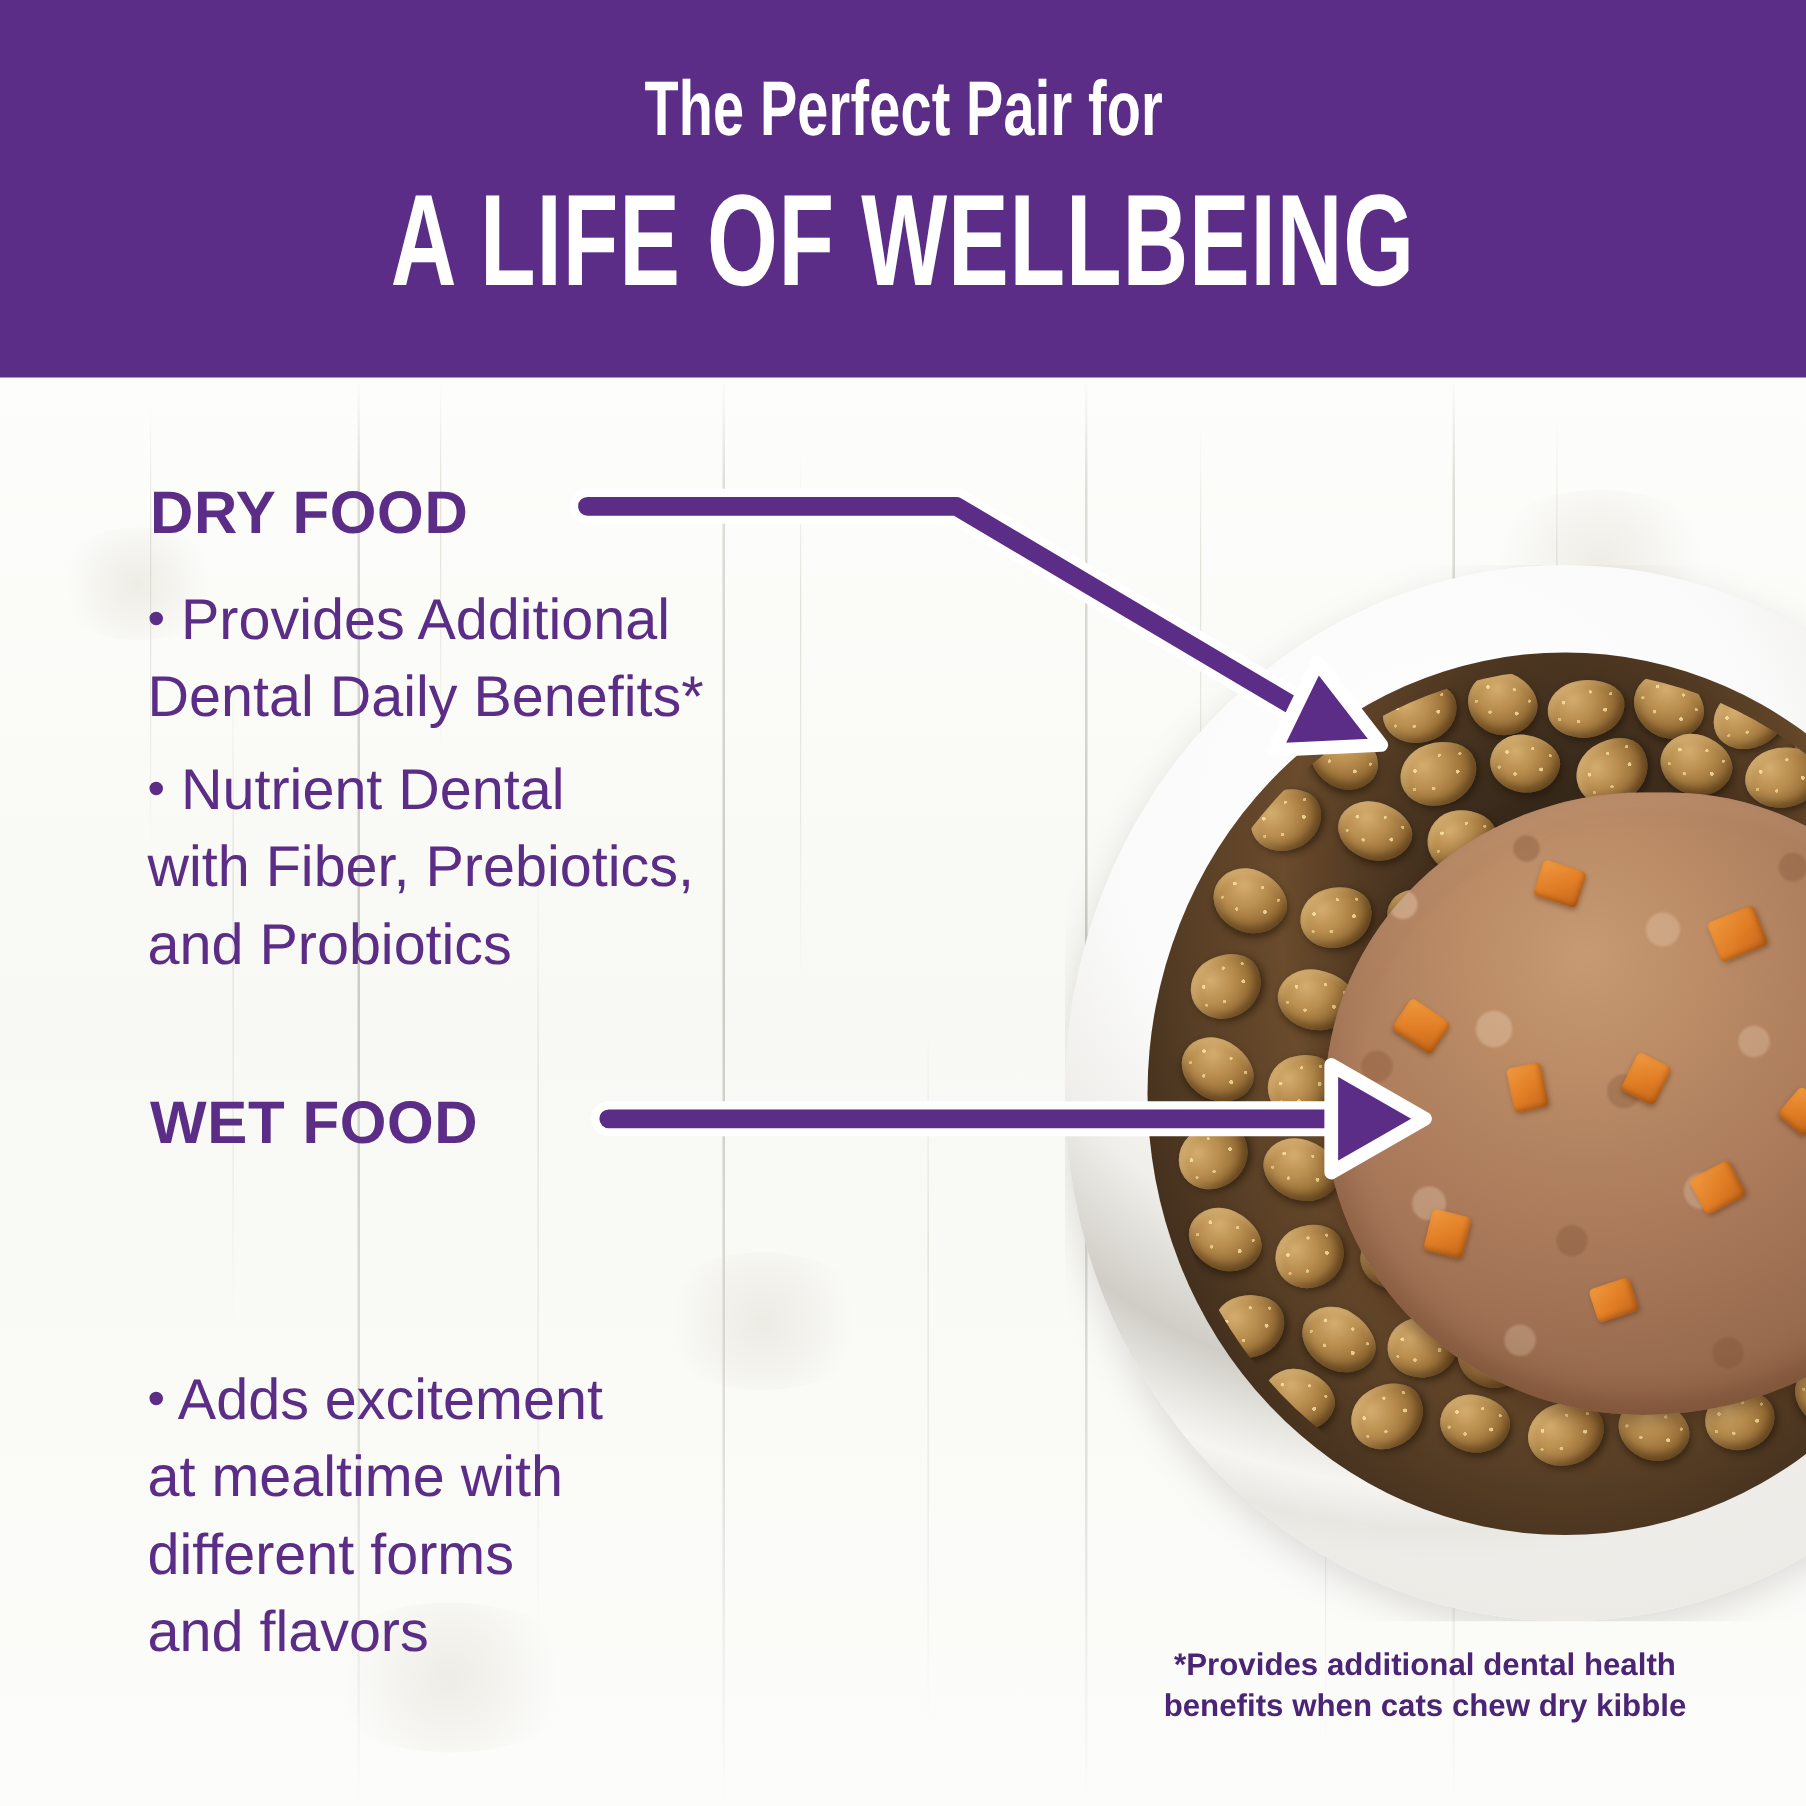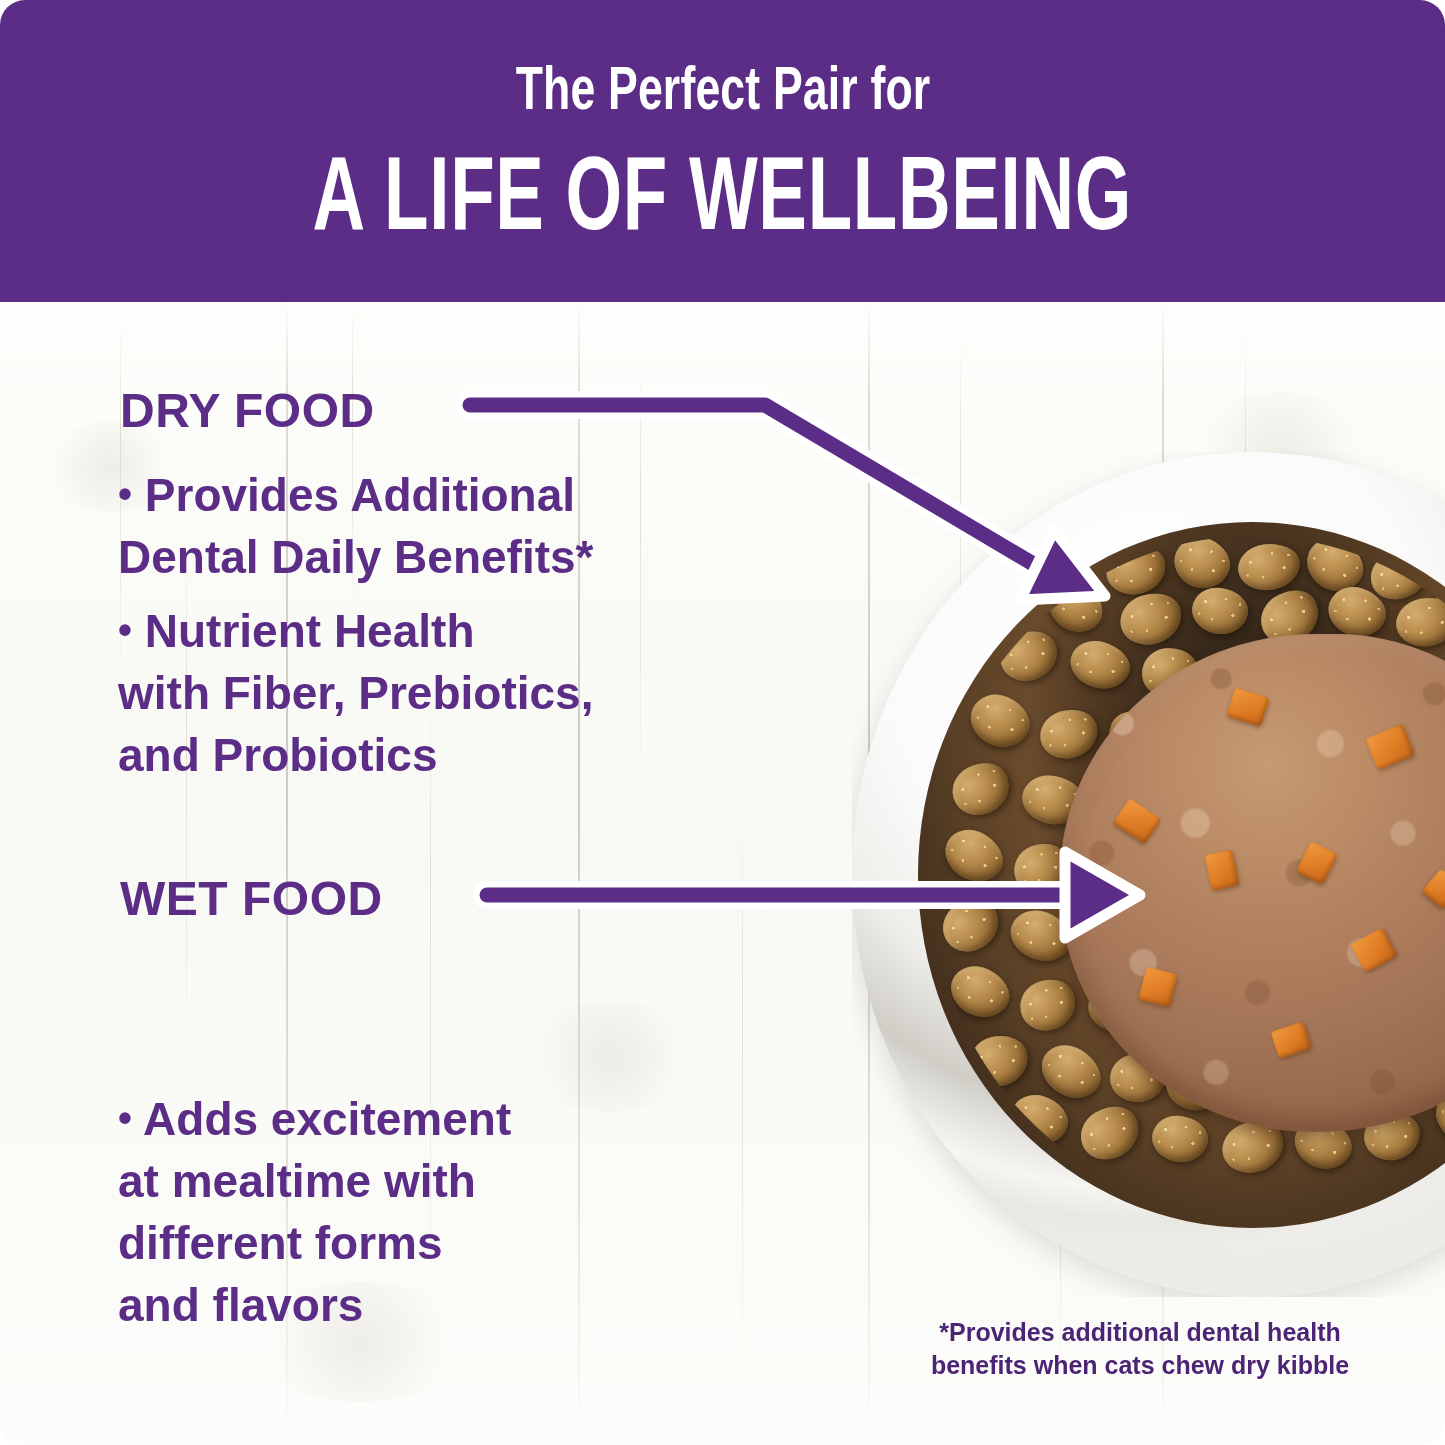--- a/index.html
+++ b/index.html
@@ -9,21 +9,20 @@
     background:#ffffff;
     overflow:hidden;
   }
 
   #canvas {
     position:relative;
     width:1445px;
     height:1445px;
     overflow:hidden;
     background:#fbfbf9;
-    border-radius:25px;
   }
 
   
   .wood-bg {
     position:absolute;
     left:0; top:302px;
     width:1445px; height:1143px;
     background:
       
       linear-gradient(90deg, rgba(0,0,0,0) 0, rgba(0,0,0,0) 100%),
@@ -204,21 +203,21 @@
     font-size:48px;
     font-weight:bold;
     letter-spacing:0.5px;
     white-space:nowrap;
     font-family:"Liberation Sans", sans-serif;
   }
   .bullet-block {
     position:absolute;
     color:#5B2D87;
     font-size:46px;
-    font-weight:bold;
+    font-weight:normal;
     line-height:62px;
     font-family:"Liberation Sans", sans-serif;
   }
   .bullet-block .dot {
     font-size:40px;
     line-height:1;
     vertical-align:0.08em;
   }
   .footnote {
     position:absolute;
@@ -349,21 +348,21 @@
   <div class="section-head" style="left:120px; top:383px;">DRY FOOD</div>
 
   <div class="bullet-block" style="left:118px; top:464px;">
     <span class="dot">•</span>
     <span>Provides Additional</span><br>
     <span>Dental Daily Benefits*</span>
   </div>
 
   <div class="bullet-block" style="left:118px; top:600px;">
     <span class="dot">•</span>
-    <span>Nutrient Health</span><br>
+    <span>Nutrient Dental</span><br>
     <span>with Fiber, Prebiotics,</span><br>
     <span>and Probiotics</span>
   </div>
 
   <div class="section-head" style="left:120px; top:871px;">WET FOOD</div>
 
 
   <div class="bullet-block" style="left:118px; top:1088px;">
     <span class="dot">•</span>
     <span>Adds excitement</span><br>

